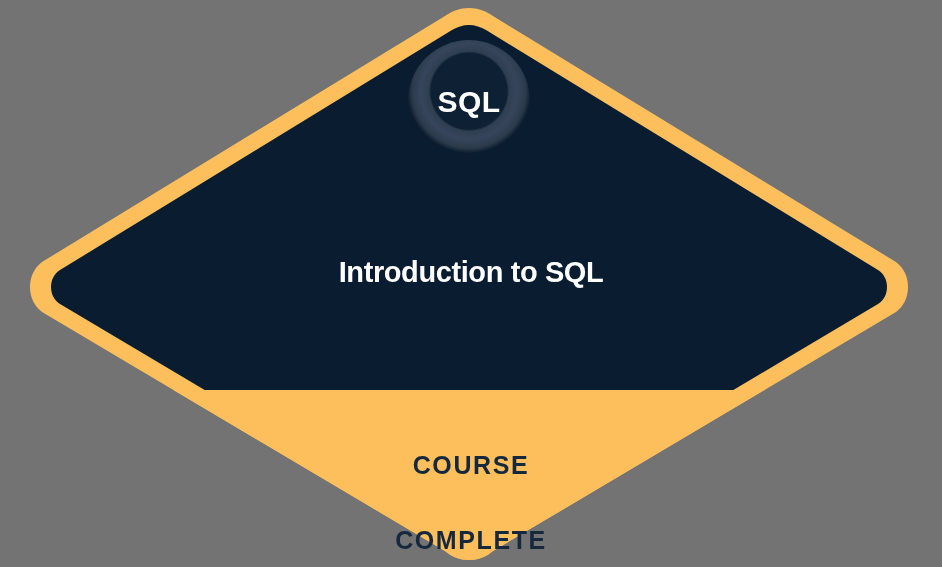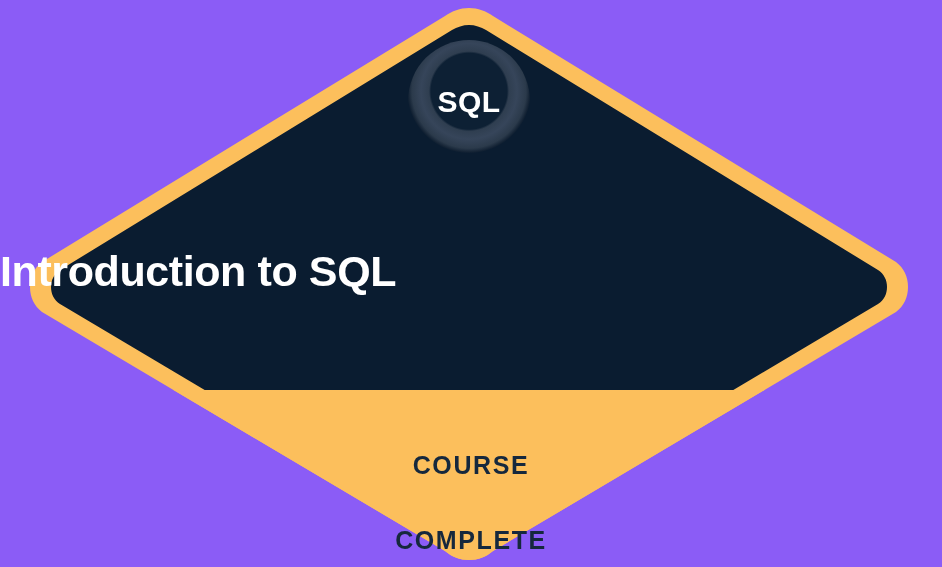--- a/index.html
+++ b/index.html
@@ -11,21 +11,21 @@
     width: 942px;
     height: 567px;
     overflow: hidden;
     font-family: "DejaVu Sans", sans-serif;
   }
 
   #badge-stage {
     position: relative;
     width: 942px;
     height: 567px;
-    background: #8b5cf6;
+    background: #737373;
   }
 
   #diamond-svg {
     position: absolute;
     left: 0;
     top: 0;
     width: 942px;
     height: 567px;
     display: block;
   }
@@ -67,26 +67,26 @@
     font-weight: 700;
     letter-spacing: 0.5px;
     line-height: 1;
     margin-top: 1px;
   }
 
   
   #course-title {
     position: absolute;
     left: 0;
-    top: 248px;
+    top: 257px;
     width: 942px;
-    text-align: left;
+    text-align: center;
     color: #ffffff;
     font-family: "Liberation Sans", sans-serif;
-    font-size: 43px;
+    font-size: 29px;
     font-weight: 700;
     letter-spacing: -0.4px;
     line-height: 1.1;
     white-space: nowrap;
   }
 
   
   #completion-block {
     position: absolute;
     left: 0;

